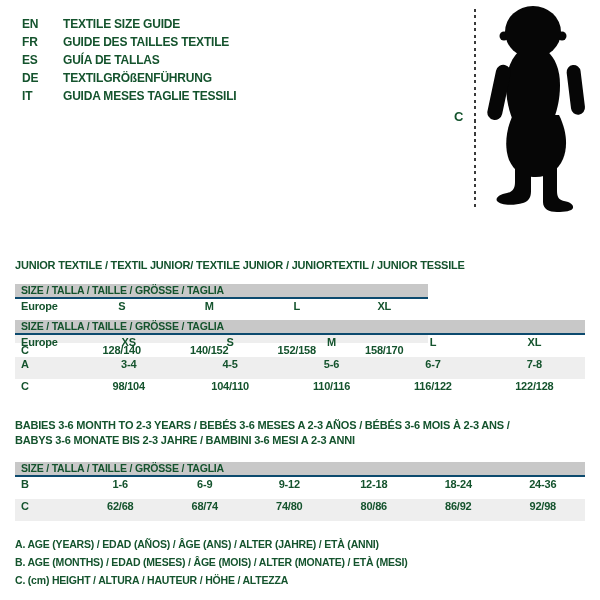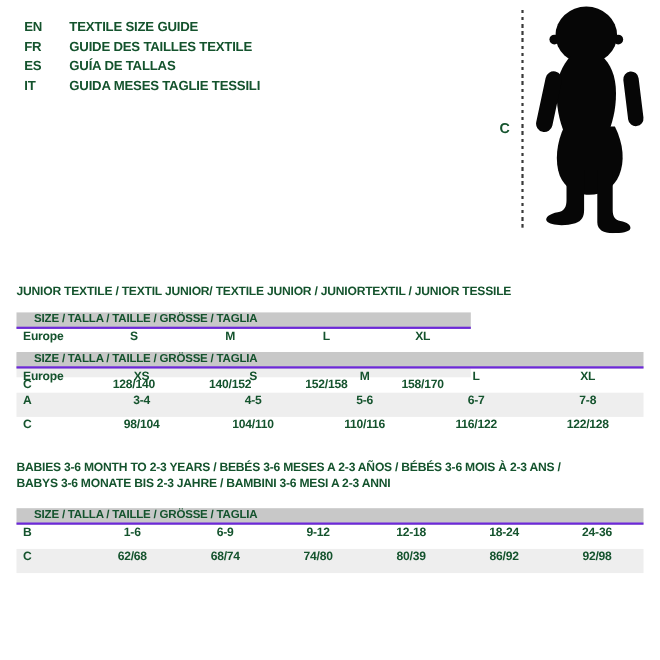--- a/index.html
+++ b/index.html
@@ -22,23 +22,23 @@
   .tbl-section{position:absolute;left:15px;}
   .s1{top:215px;width:413px;}
   .s2{top:320px;width:570px;}
   .s3{top:418px;width:570px;}
   .tbl-title{margin:0;font-size:11px;font-weight:700;line-height:12px;letter-spacing:-0.2px;white-space:nowrap;}
   .tbl-title .sub{font-size:8px;vertical-align:-2px;}
   .s3 .tbl-title{line-height:15px;white-space:normal;}
   .s1 .tbl-title{margin-bottom:13px;margin-top:44px;}
   .s2 .tbl-title{margin-bottom:15px;}
   .s3 .tbl-title{margin-bottom:14px;}
-  .size-hdr{background:#c8c8c8;height:13px;line-height:13px;padding-left:16px;
+  .size-hdr{background:#c8c8c8;height:13px;line-height:13px;padding-left:6px;
             font-size:10.5px;font-weight:700;letter-spacing:-0.2px;
-            border-bottom:2px solid #6d28d9;}
+            border-bottom:2px solid #0c4a6e;}
   .trow{display:flex;height:22px;line-height:15px;font-size:11px;letter-spacing:-0.2px;font-weight:bold;}
   .trow.striped{background:#eeeeee;}
   .c0{width:57px;padding-left:6px;text-align:left;}
   .cc{flex:1;text-align:center;}
 
   
   .legend{position:absolute;left:15px;top:535px;}
   .legend-line{font-size:10.5px;font-weight:700;line-height:18px;letter-spacing:-0.2px;}
 </style>
 </head>
@@ -51,20 +51,24 @@
       <span class="lang-code">EN</span>
       <span class="lang-text">TEXTILE SIZE GUIDE</span>
     </div>
     <div class="lang-row">
       <span class="lang-code">FR</span>
       <span class="lang-text">GUIDE DES TAILLES TEXTILE</span>
     </div>
     <div class="lang-row">
       <span class="lang-code">ES</span>
       <span class="lang-text">GUÍA DE TALLAS</span>
+    </div>
+    <div class="lang-row">
+      <span class="lang-code">DE</span>
+      <span class="lang-text">TEXTILGRÖßENFÜHRUNG</span>
     </div>
     <div class="lang-row">
       <span class="lang-code">IT</span>
       <span class="lang-text">GUIDA MESES TAGLIE TESSILI</span>
     </div>
   </div>
 
   <div class="figure">
     <span class="measure-label">C</span>
     <div class="measure-line"></div>
@@ -153,21 +157,26 @@
         <span class="cc">9-12</span>
         <span class="cc">12-18</span>
         <span class="cc">18-24</span>
         <span class="cc">24-36</span>
       </div>
       <div class="trow striped">
         <span class="c0">C</span>
         <span class="cc">62/68</span>
         <span class="cc">68/74</span>
         <span class="cc">74/80</span>
-        <span class="cc">80/39</span>
+        <span class="cc">80/86</span>
         <span class="cc">86/92</span>
         <span class="cc">92/98</span>
       </div>
     </div>
   </section>
 
+  <div class="legend">
+    <div class="legend-line">A. AGE (YEARS) / EDAD (AÑOS) / ÂGE (ANS) / ALTER (JAHRE) / ETÀ (ANNI)</div>
+    <div class="legend-line">B. AGE (MONTHS) / EDAD (MESES) / ÂGE (MOIS) / ALTER (MONATE) / ETÀ (MESI)</div>
+    <div class="legend-line">C. (cm) HEIGHT / ALTURA / HAUTEUR / HÖHE / ALTEZZA</div>
+  </div>
 
 </div>
 
 </body></html>

